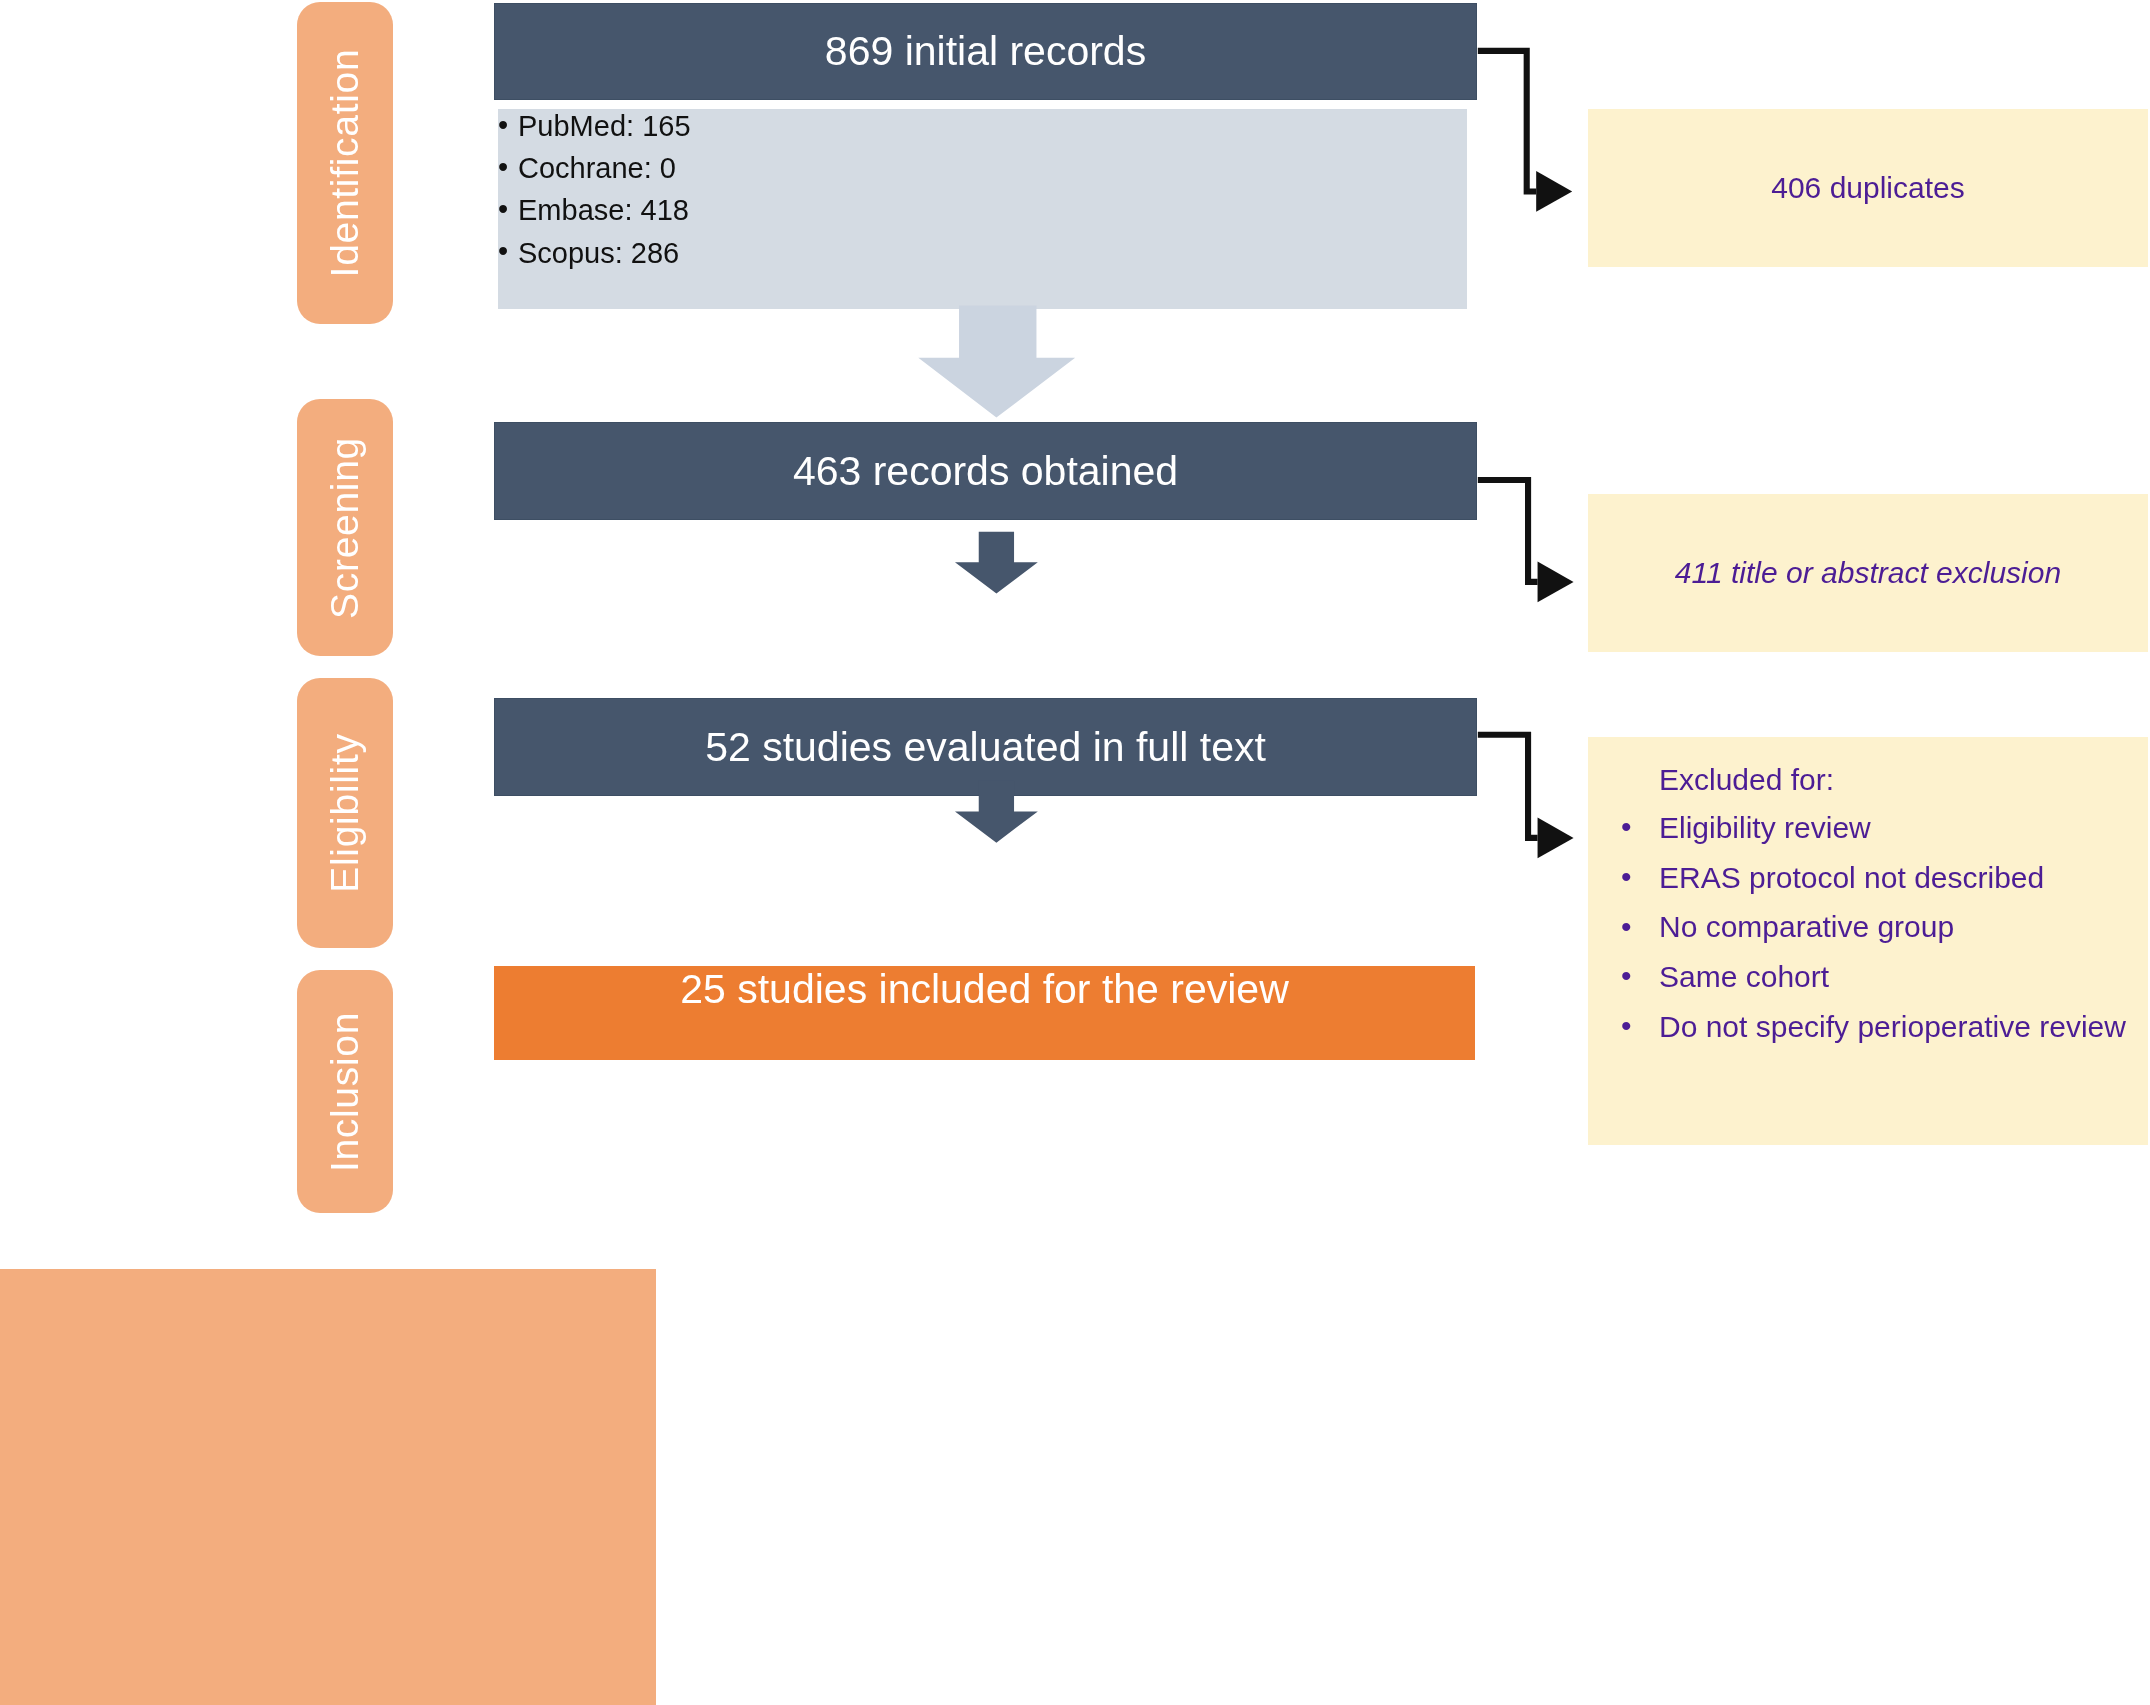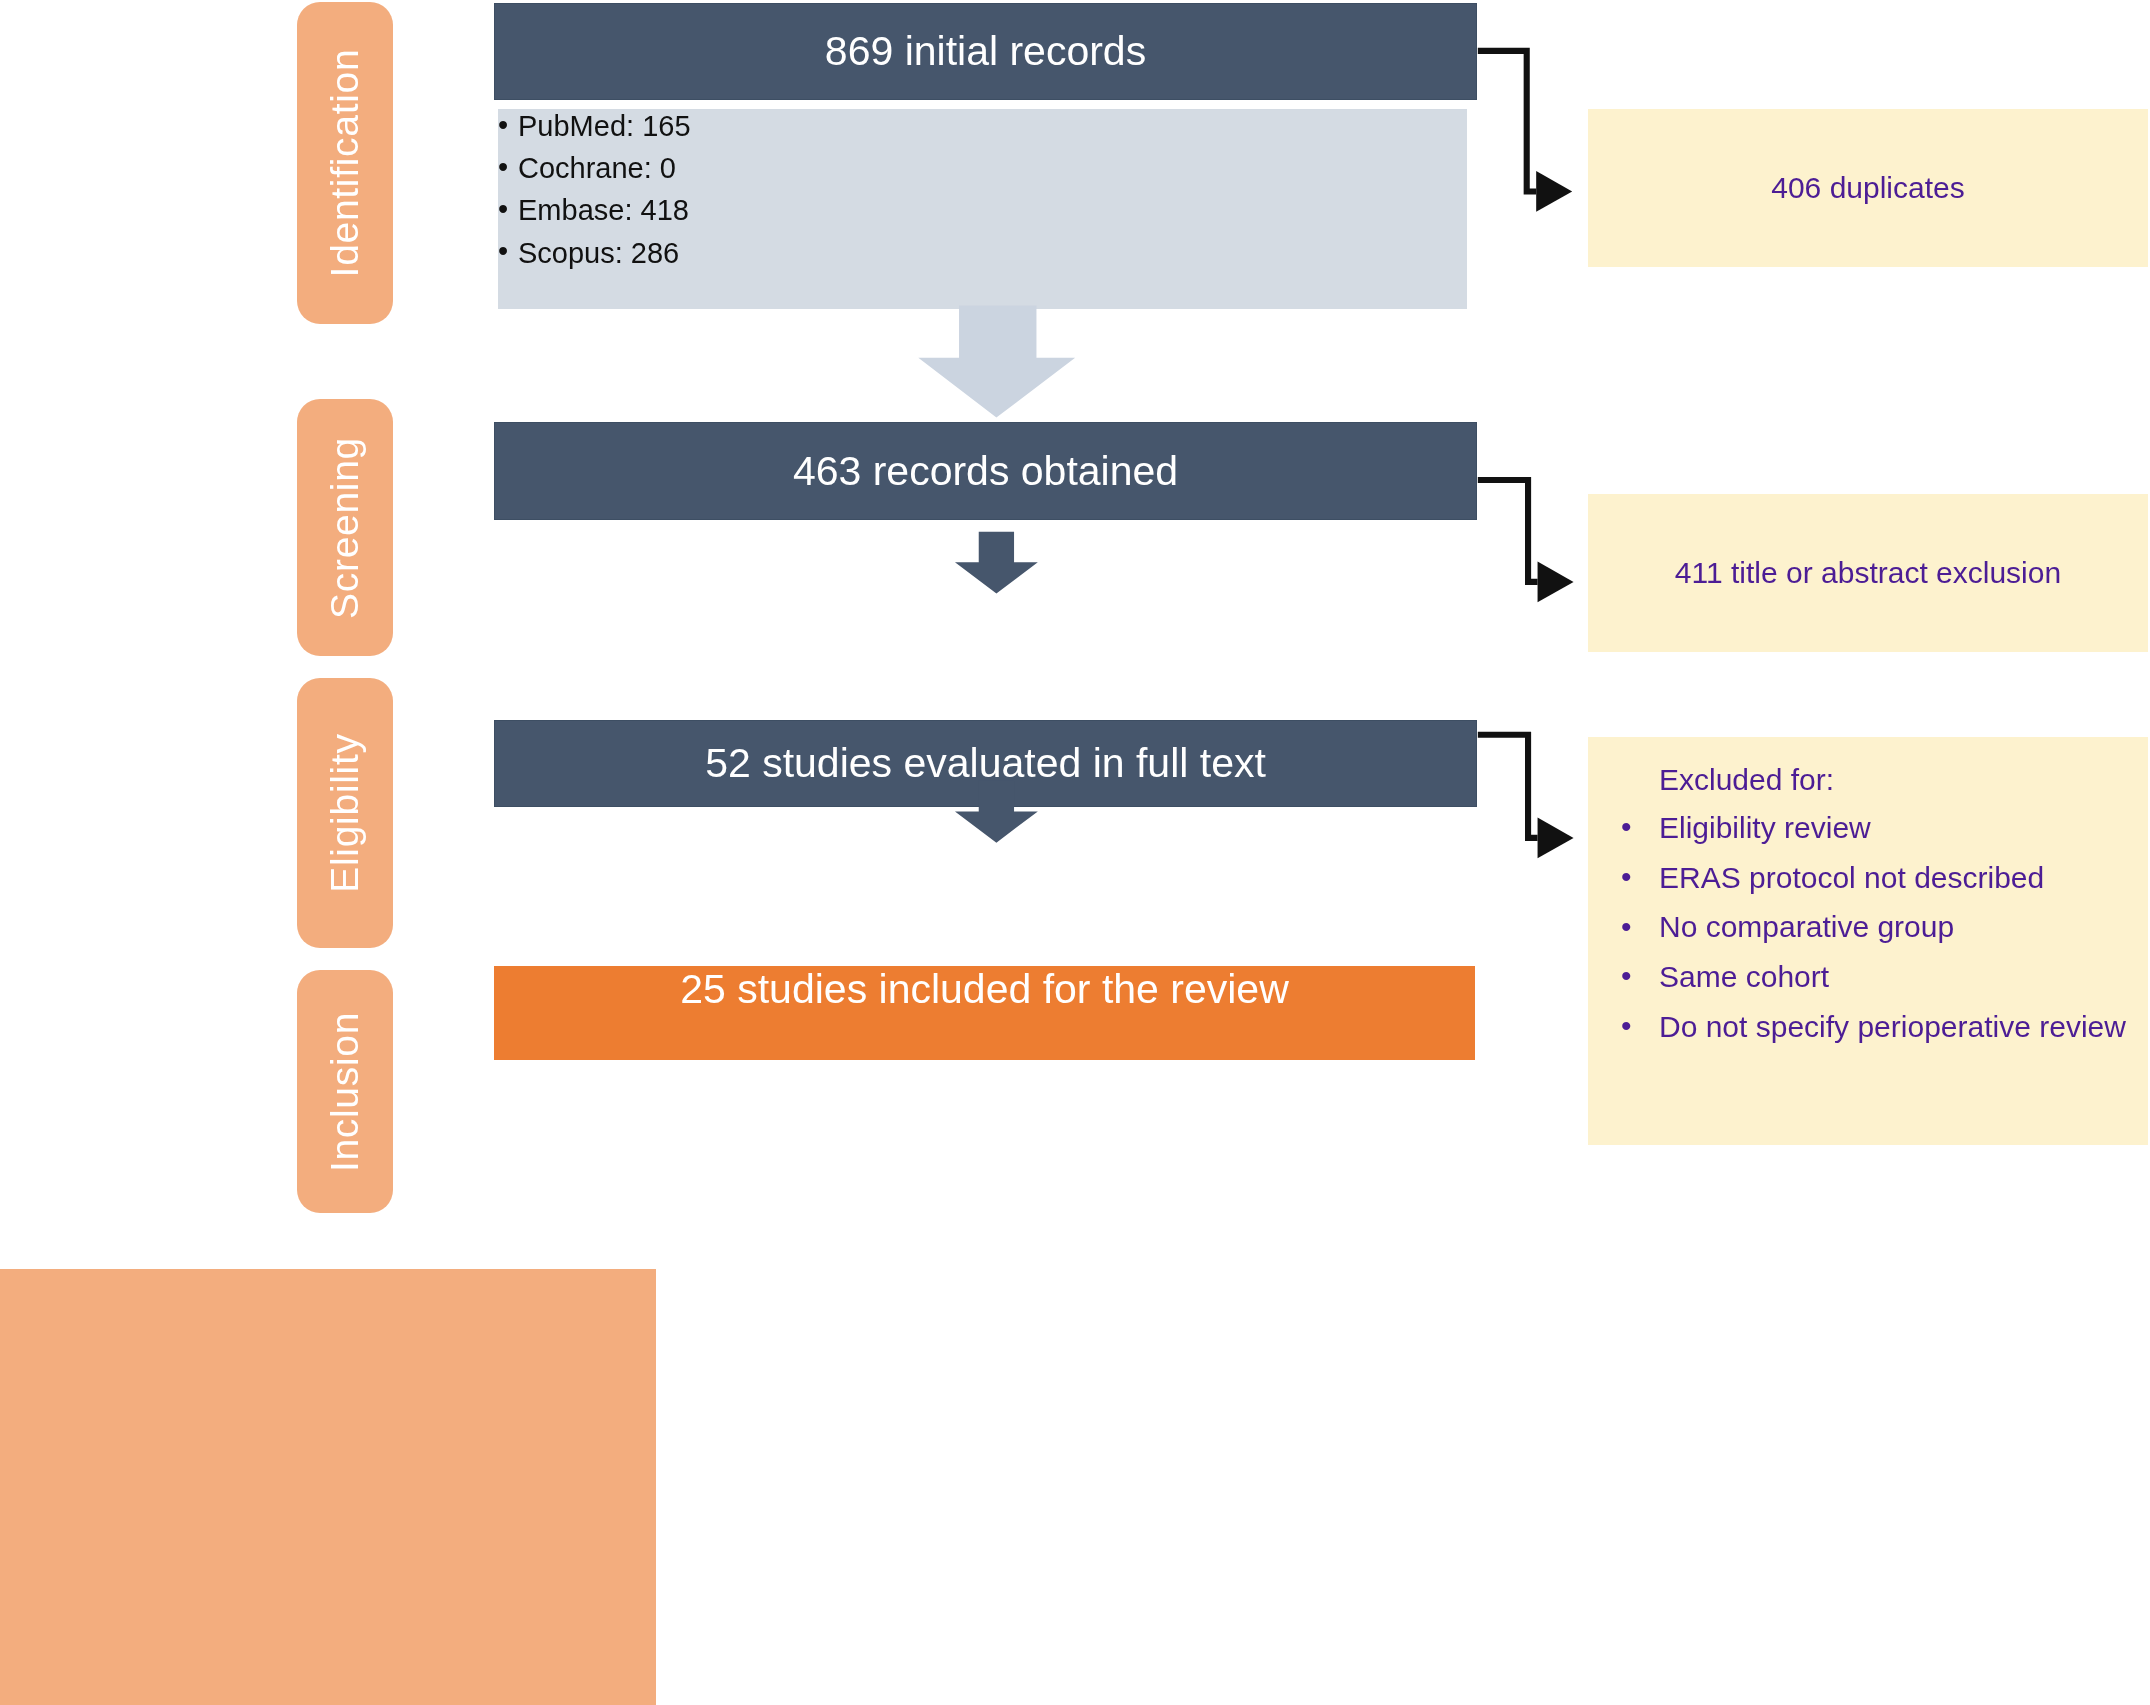--- a/index.html
+++ b/index.html
@@ -178,33 +178,33 @@
       <li><span>Cochrane: 0</span></li>
       <li><span>Embase: 418</span></li>
       <li><span>Scopus: 286</span></li>
     </ul>
   </div>
 
   <div class="box-dark" style="top:422px;height:98px;">
     <span>463 records obtained</span>
   </div>
 
-  <div class="box-dark" style="top:720px;height:87px;">
+  <div class="box-dark" style="top:698px;height:98px;">
     <span>52 studies evaluated in full text</span>
   </div>
 
   <div class="box-orange" style="top:966px;height:94px;">
     <span>25 studies included for the review</span>
   </div>
 
   <div class="box-cream centered" style="top:109px;height:158px;">
     <span>406 duplicates</span>
   </div>
 
-  <div class="box-cream centered" style="top:494px;height:158px;">
+  <div class="box-cream centered" style="top:494px;height:158px;font-style:italic;">
     <div class="wrap-narrow">411 title or abstract exclusion</div>
   </div>
 
   <div class="box-cream" style="top:737px;height:408px;">
     <div class="excluded-content">
       <div class="excluded-heading">Excluded for:</div>
       <ul class="plain excluded-list">
         <li><span>Eligibility review</span></li>
         <li><span>ERAS protocol not described</span></li>
         <li><span>No comparative group</span></li>

